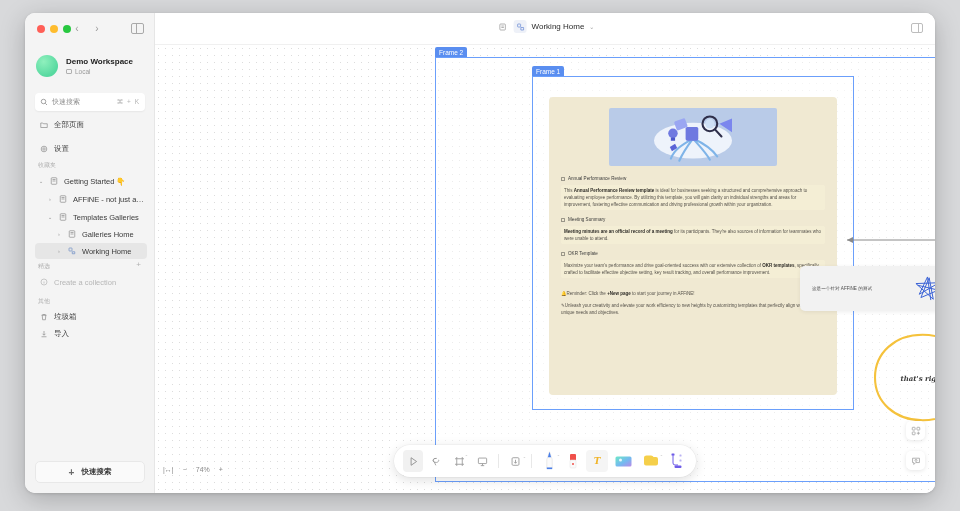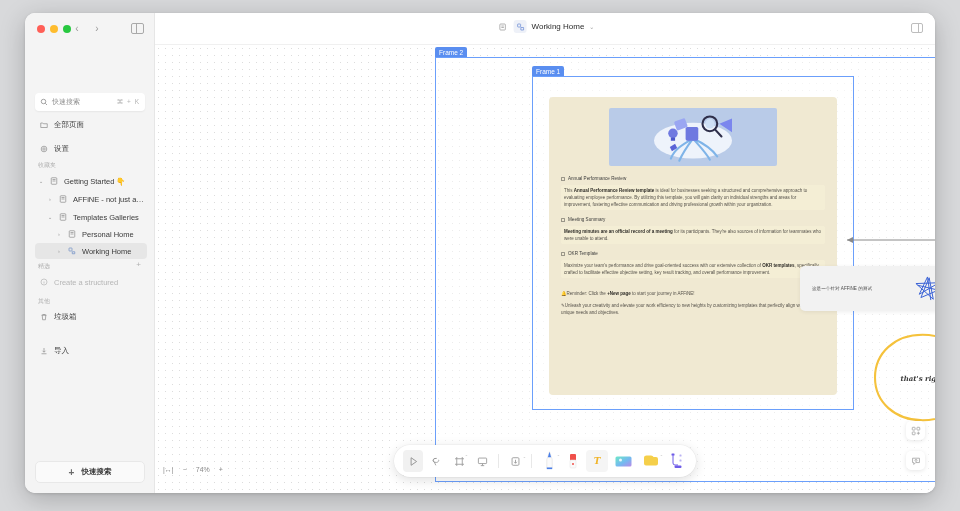--- a/index.html
+++ b/index.html
@@ -134,20 +134,30 @@
 
     <div class="traffic">
       <div class="tl r"></div>
       <div class="tl y"></div>
       <div class="tl g"></div>
     </div>
     <div class="navbtn back">‹</div>
     <div class="navbtn fwd">›</div>
     <div class="panel-toggle"></div>
 
+    <div class="ws">
+      <div class="ws-avatar"></div>
+      <div>
+        <div class="ws-name">Demo Workspace</div>
+        <div class="ws-sub">
+          <span class="mini-mon"></span>
+          <span>Local</span>
+        </div>
+      </div>
+    </div>
 
     <div class="search">
       <span class="ico">
         <svg viewBox="0 0 16 16" fill="none" stroke="#8d8d8d" stroke-width="1.6">
             <circle cx="7" cy="7" r="4.5"></circle>
             <path d="M10.5 10.5L14 14"></path>
           </svg>
       </span>
       <span class="ph">快速搜索</span>
       <span class="kbd">⌘ + K</span>
@@ -204,21 +214,21 @@
       <span class="truncate">Templates Galleries</span>
     </div>
     <div class="srow" style="top:213px;padding-left:21px">
       <span class="caret">›</span>
       <span class="ico">
         <svg viewBox="0 0 16 16" fill="none" stroke="#8b8b8b" stroke-width="1.4">
             <rect x="2.5" y="1.5" width="11" height="13" rx="1.5"></rect>
             <path d="M5 5h6M5 8h6"></path>
           </svg>
       </span>
-      <span class="truncate">Personal Home</span>
+      <span class="truncate">Galleries Home</span>
     </div>
     <div class="srow sel" style="top:230px;padding-left:21px">
       <span class="caret">›</span>
       <span class="ico">
         <svg viewBox="0 0 16 16" fill="none" stroke="#6b8cc4" stroke-width="1.4">
             <rect x="2" y="2" width="6" height="6" rx="1"></rect>
             <path d="M8.5 9.5h5v4h-5z"></path>
           </svg>
       </span>
       <span class="truncate">Working Home</span>
@@ -227,33 +237,33 @@
     <div class="sec-label" style="top:249px">精选</div>
     <div style="position:absolute;right:13px;top:247px;font-size:8px;color:#b0b0b0;cursor:pointer">+</div>
 
     <div class="srow" style="top:261px;color:#b6b6b6">
       <span class="ico">
         <svg viewBox="0 0 16 16" fill="none" stroke="#b6b6b6" stroke-width="1.4">
             <circle cx="8" cy="8" r="6"></circle>
             <path d="M8 7v4M8 5h.01"></path>
           </svg>
       </span>
-      <span>Create a structured</span>
+      <span>Create a collection</span>
     </div>
 
     <div class="sec-label" style="top:284px">其他</div>
     <div class="srow" style="top:296px">
       <span class="ico">
         <svg viewBox="0 0 16 16" fill="none" stroke="#8b8b8b" stroke-width="1.4">
             <path d="M3 4.5h10M5.5 4.5V3h5v1.5M4.5 4.5l.7 9h5.6l.7-9"></path>
           </svg>
       </span>
       <span>垃圾箱</span>
     </div>
-    <div class="srow" style="top:330px">
+    <div class="srow" style="top:313px">
       <span class="ico">
         <svg viewBox="0 0 16 16" fill="none" stroke="#8b8b8b" stroke-width="1.4">
             <path d="M8 2v8M5 7.5L8 10.5l3-3M3 13.5h10"></path>
           </svg>
       </span>
       <span>导入</span>
     </div>
 
     <div class="newpage">
       <span style="font-size:10px;color:#6a6a6a">+</span>

